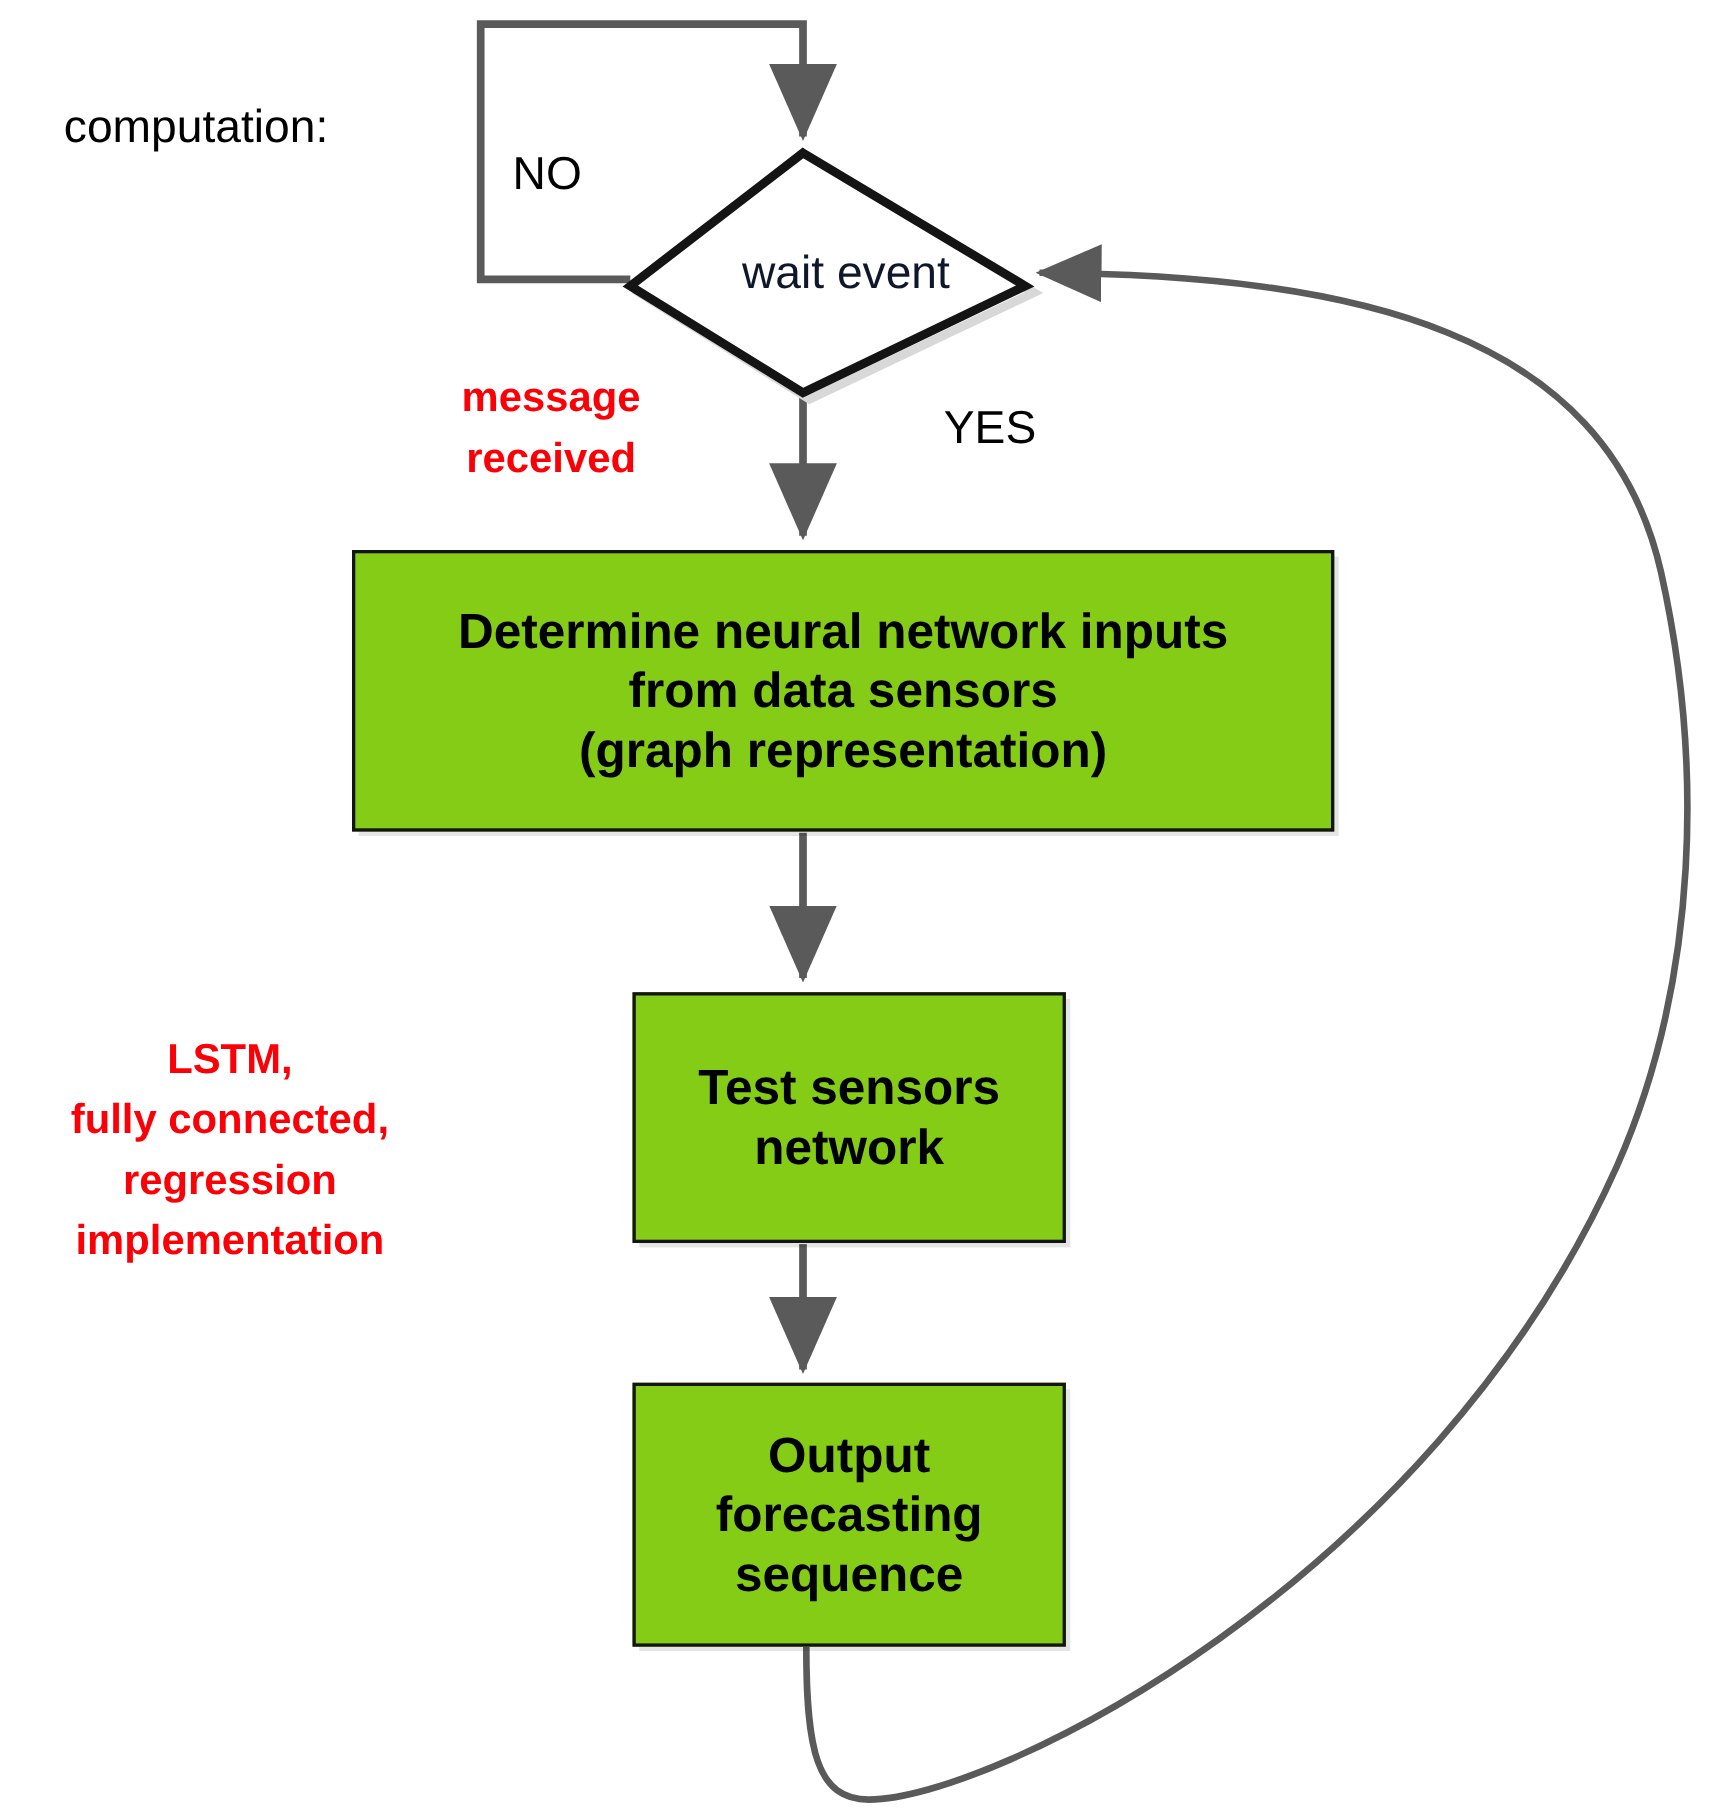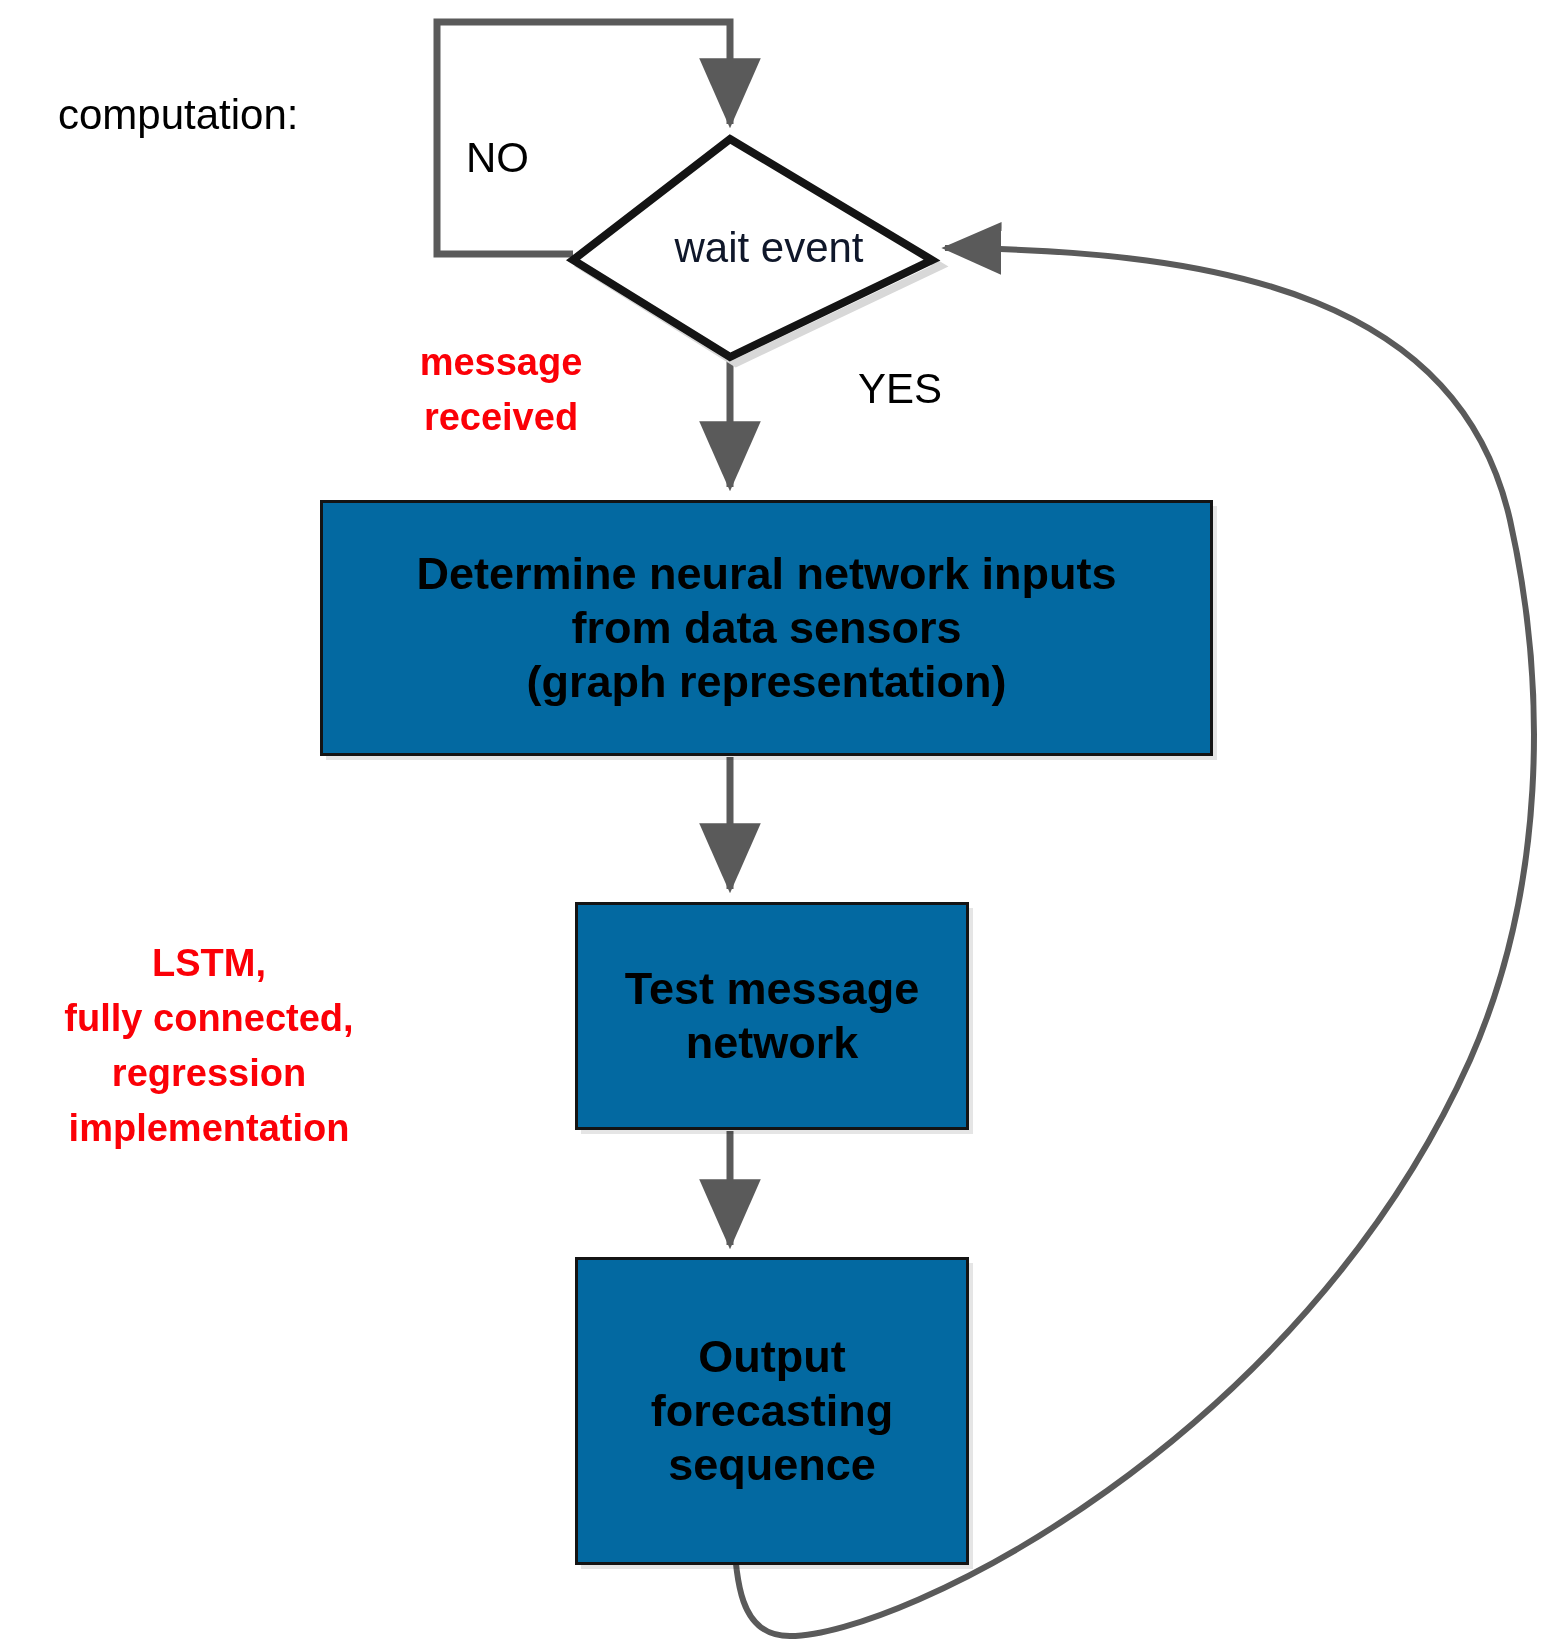--- a/index.html
+++ b/index.html
@@ -92,21 +92,21 @@
     font-size: 42px;
     color: #0f172a;
     padding-left: 34px;
     box-sizing: border-box;
   }
 
   
   .proc {
     position: absolute;
     box-sizing: border-box;
-    background: #0369a1;
+    background: #84cc16;
     border: 3px solid #141414;
     box-shadow: 5px 5px 0 -1px rgba(0,0,0,0.10);
     display: flex;
     align-items: center;
     justify-content: center;
     text-align: center;
     font-weight: bold;
     color: #000000;
     line-height: 1.20;
   }
@@ -121,21 +121,21 @@
     left: 575px;
     top: 902px;
     width: 394px;
     height: 228px;
     font-size: 45px;
   }
   #box-output-sequence {
     left: 575px;
     top: 1257px;
     width: 394px;
-    height: 308px;
+    height: 240px;
     font-size: 45px;
   }
 </style>
 </head>
 <body>
 
 <div id="canvas">
 
   <svg id="wires" viewBox="0 0 1559 1650" xmlns="http://www.w3.org/2000/svg">
     <defs>
@@ -166,21 +166,21 @@
     <div class="dia-text">wait event</div>
   </div>
 
   <div class="proc" id="box-determine-inputs">
     <span style="white-space:pre-line">Determine neural network inputs
 from data sensors
 (graph representation)</span>
   </div>
 
   <div class="proc" id="box-test-network">
-    <span style="white-space:pre-line">Test message
+    <span style="white-space:pre-line">Test sensors
 network</span>
   </div>
 
   <div class="proc" id="box-output-sequence">
     <span style="white-space:pre-line">Output
 forecasting
 sequence</span>
   </div>
 
   <div class="lbl" id="label-computation">computation:</div>

